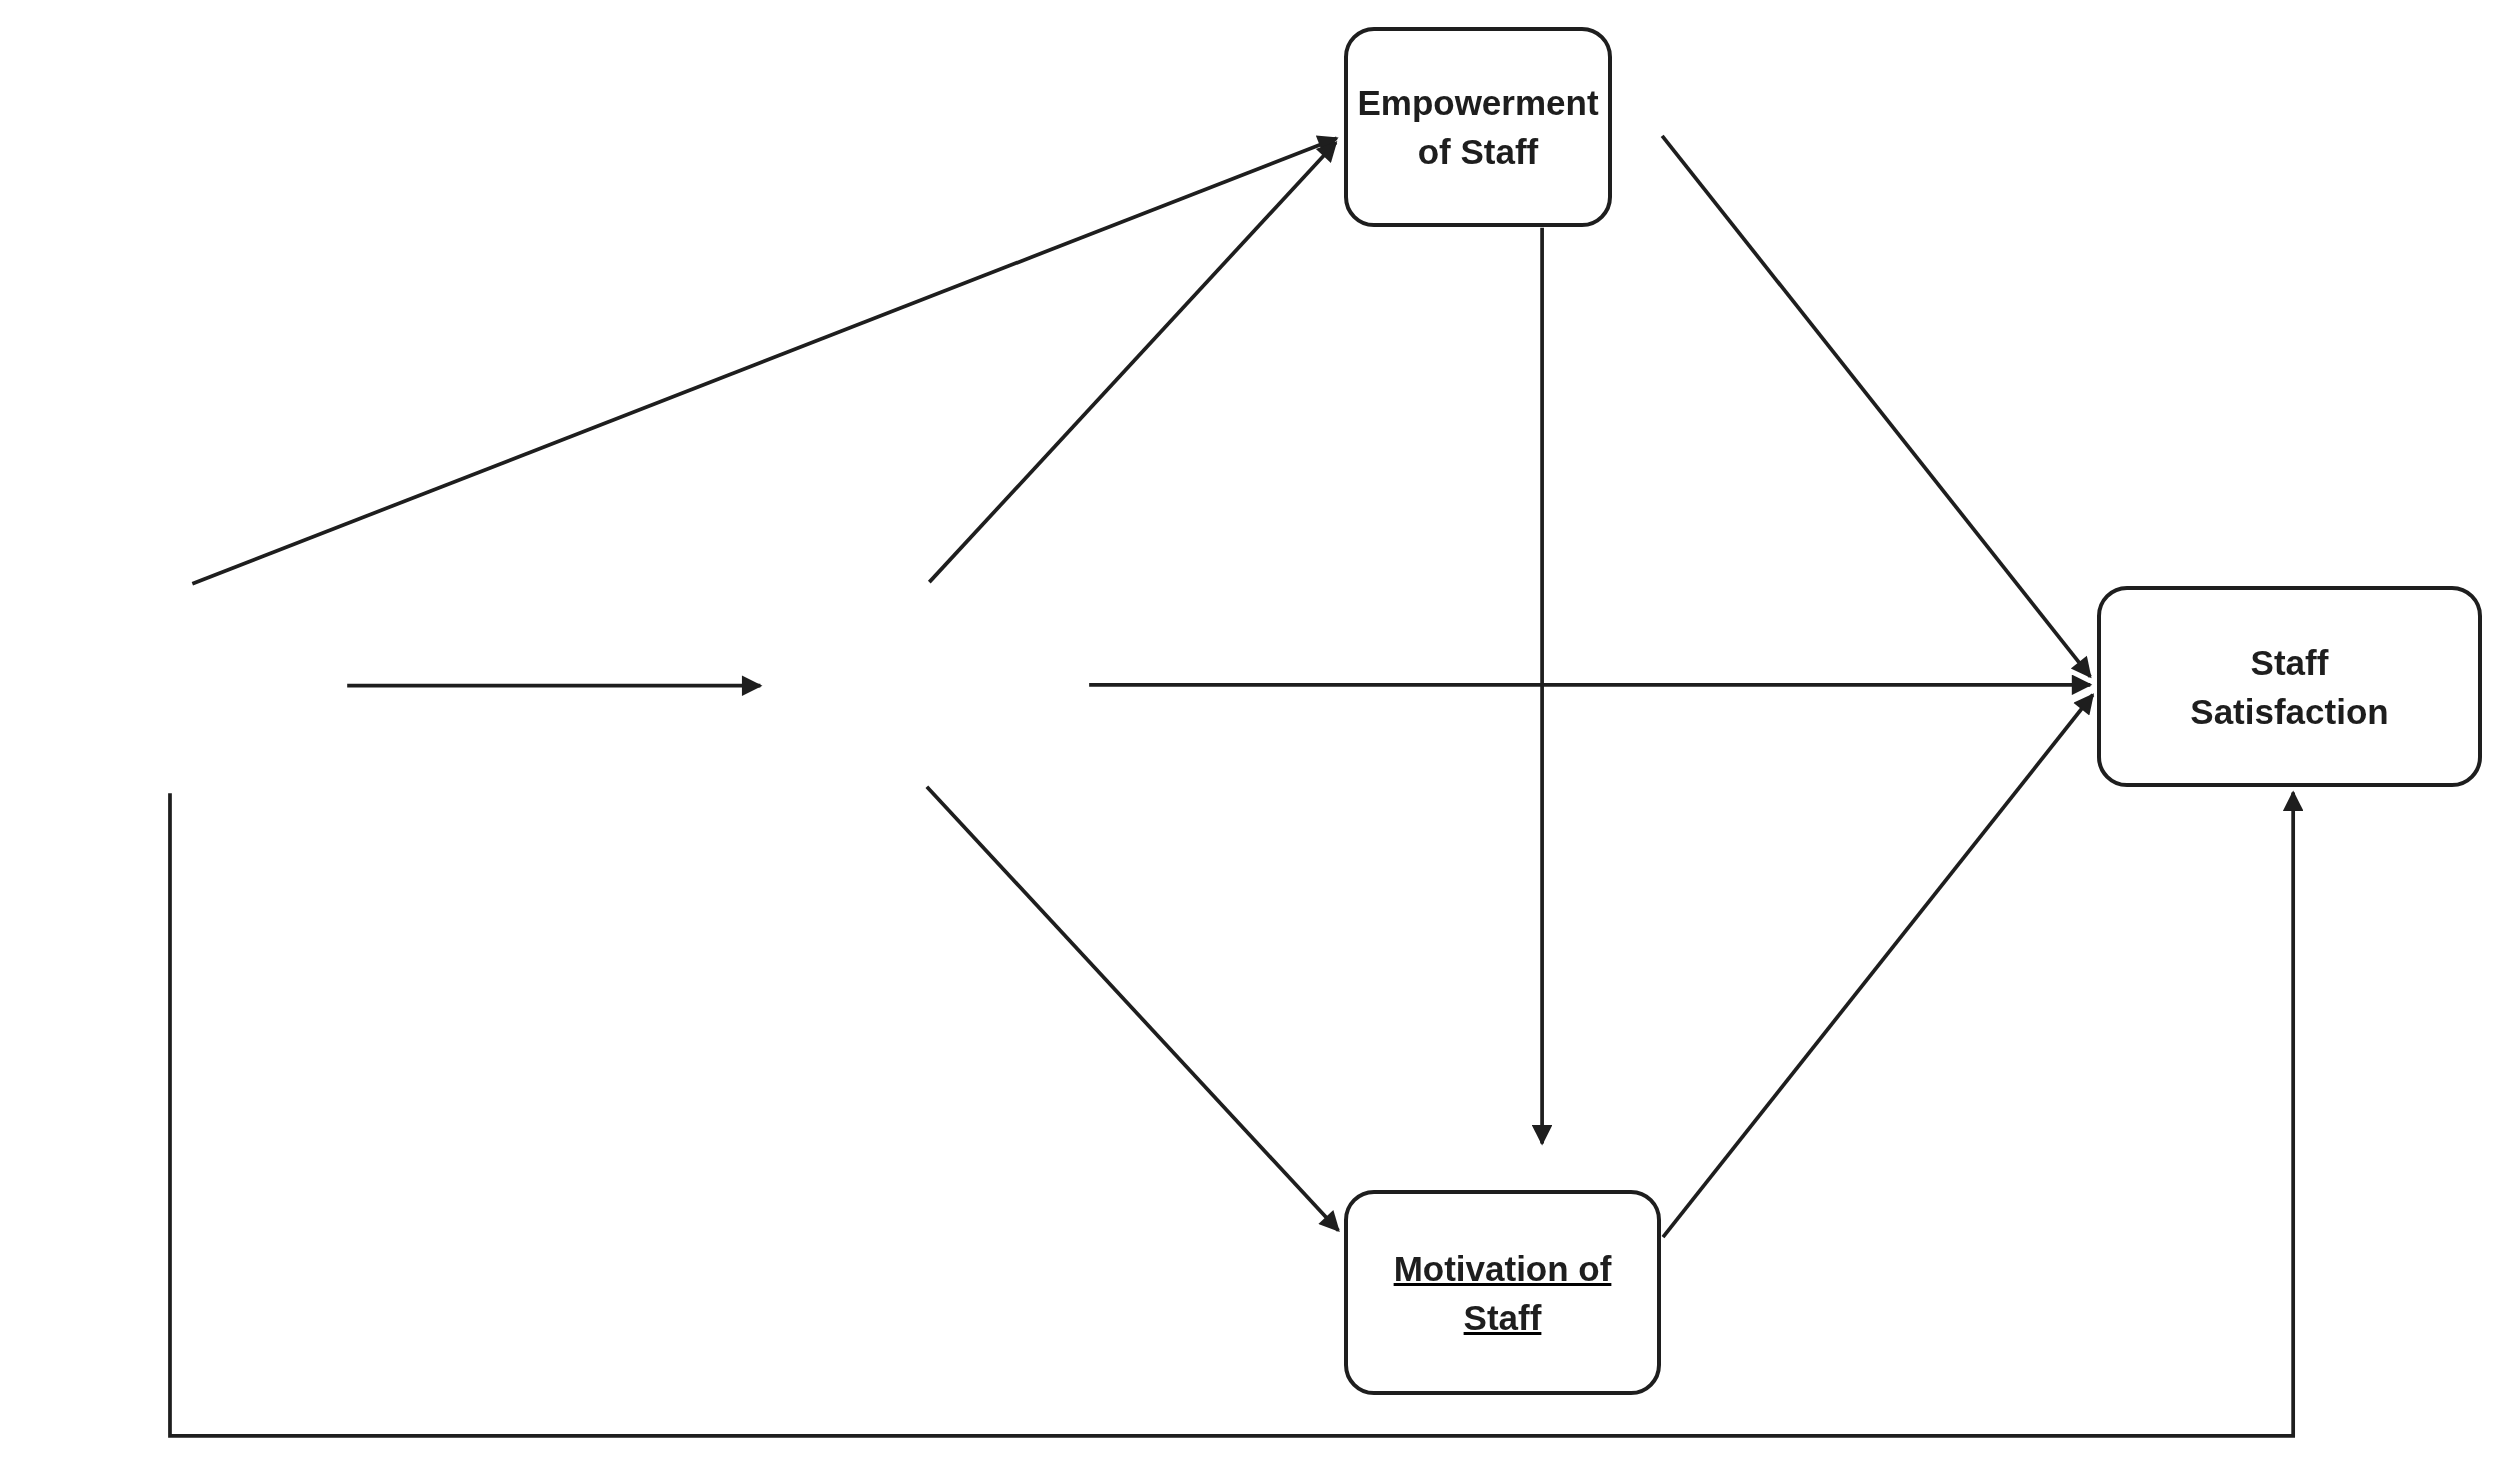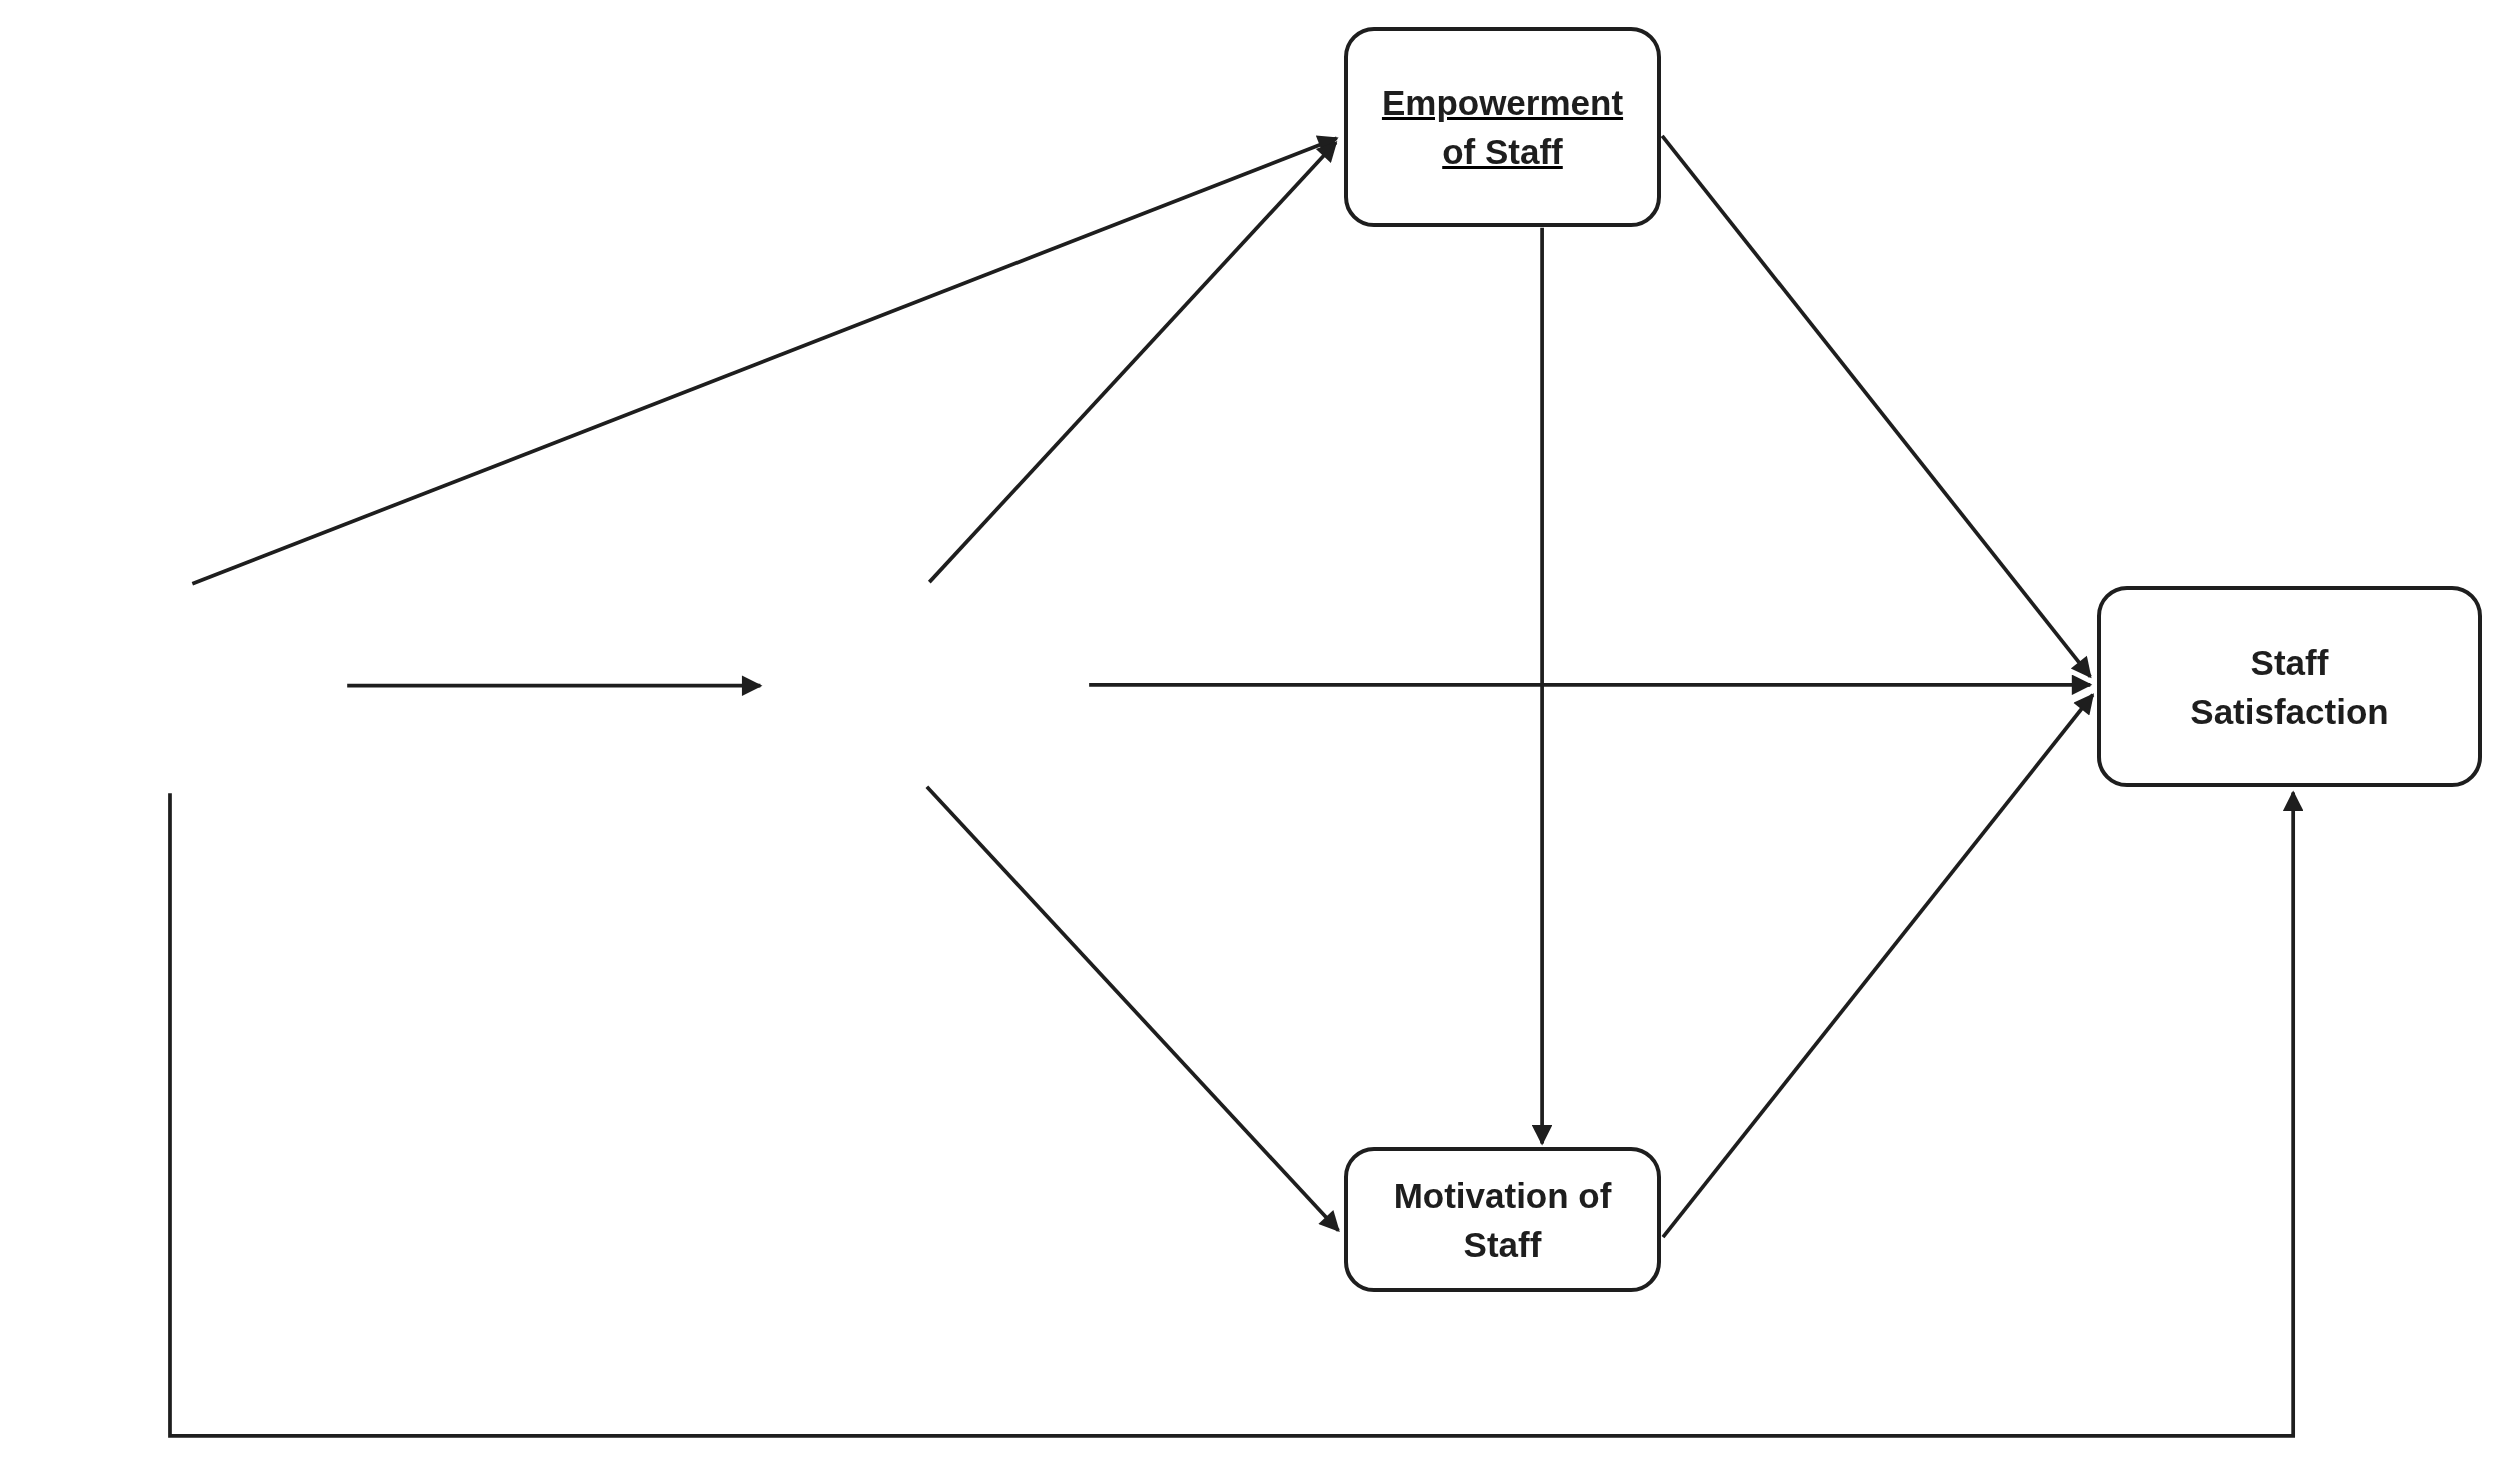--- a/index.html
+++ b/index.html
@@ -40,22 +40,22 @@
   }
   .node-label {
     font-size: 35px;
     font-weight: bold;
     color: #1e1e1e;
     line-height: 1.4;
     white-space: pre-line;
   }
   .node-visions              { left: 23px;   top: 586px;  width: 321px; height: 205px; }
   .node-vision-communication { left: 766px;  top: 584px;  width: 321px; height: 201px; }
-  .node-empowerment          { left: 1344px; top: 26.5px;   width: 317px; height: 200px; text-decoration: underline; }
-  .node-motivation           { left: 1344px; top: 1147px; width: 317px; height: 145px; }
+  .node-empowerment          { left: 1344px; top: 26.5px;   width: 268px; height: 200px; }
+  .node-motivation           { left: 1344px; top: 1190px; width: 317px; height: 205px; text-decoration: underline; }
   .node-staff-satisfaction   { left: 2097px; top: 586px;  width: 385px; height: 201px; }
 </style>
 </head>
 <body>
 
 <div class="canvas">
 
   <svg class="edges" viewBox="0 0 3033 1774" xmlns="http://www.w3.org/2000/svg">
     <defs>
       <marker id="arrow" viewBox="0 0 10 10" refX="9" refY="5" markerWidth="7.5" markerHeight="5.5" orient="auto-start-reverse">

